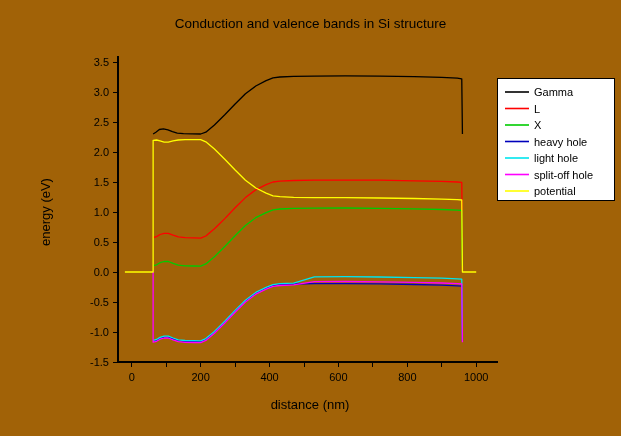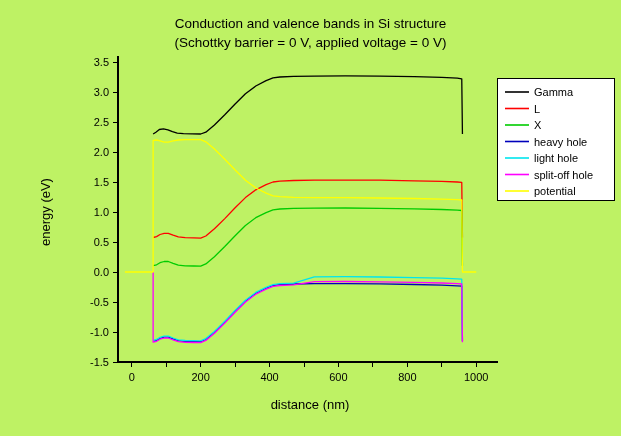--- a/index.html
+++ b/index.html
@@ -11,21 +11,21 @@
     width: 621px;
     height: 436px;
     font-family: "Liberation Sans", sans-serif;
     color: #000000;
     overflow: hidden;
   }
   #figure {
     position: relative;
     width: 621px;
     height: 436px;
-    background: #bef264;
+    background: #a16207;
   }
   #title-block {
     position: absolute;
     left: 0;
     top: 14px;
     width: 621px;
     text-align: center;
     font-size: 13.5px;
     line-height: 19px;
     color: #000000;
@@ -81,21 +81,20 @@
     stroke-width: 1.6;
   }
 </style>
 </head>
 <body>
 
 <div id="figure">
 
   <div id="title-block">
     <span id="title-line-1">Conduction and valence bands in Si structure</span>
-    <span id="title-line-2">(Schottky barrier = 0 V, applied voltage = 0 V)</span>
   </div>
 
   <svg id="plot-svg" width="621" height="436">
     <g id="axes-group">
         <line x1="118" y1="56" x2="118" y2="362" class="axis-line"></line>
         <line x1="118" y1="362" x2="498" y2="362" class="axis-line"></line>
         <line x1="113" y1="362" x2="118" y2="362" class="tick-mark"></line>
         <text x="109" y="366" text-anchor="end" class="tick-label">-1.5</text>
         <line x1="113" y1="332" x2="118" y2="332" class="tick-mark"></line>
         <text x="109" y="336" text-anchor="end" class="tick-label">-1.0</text>

